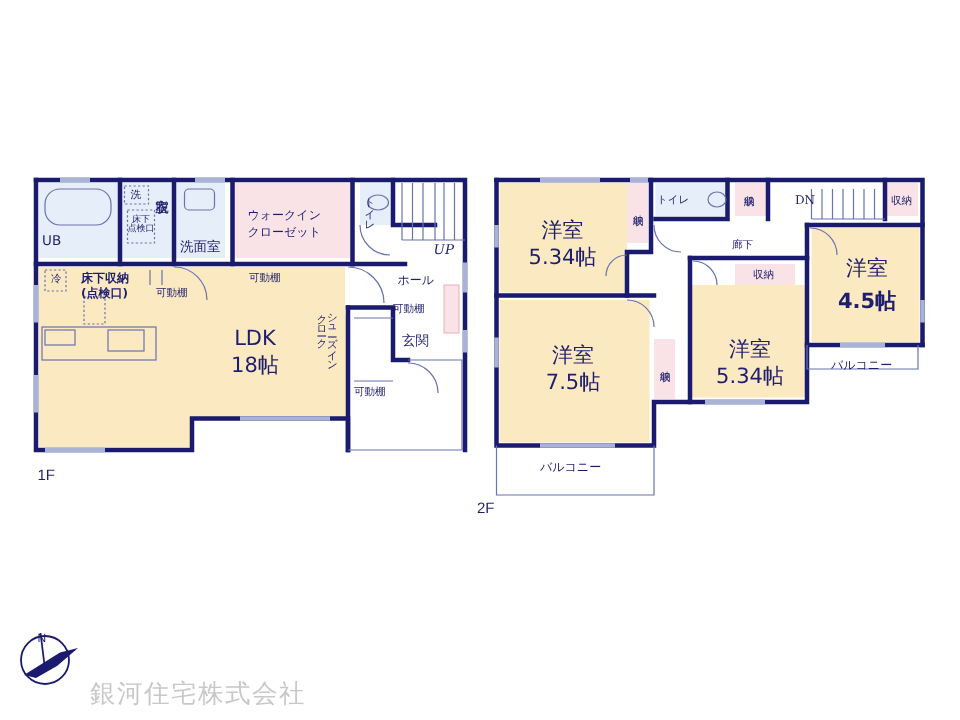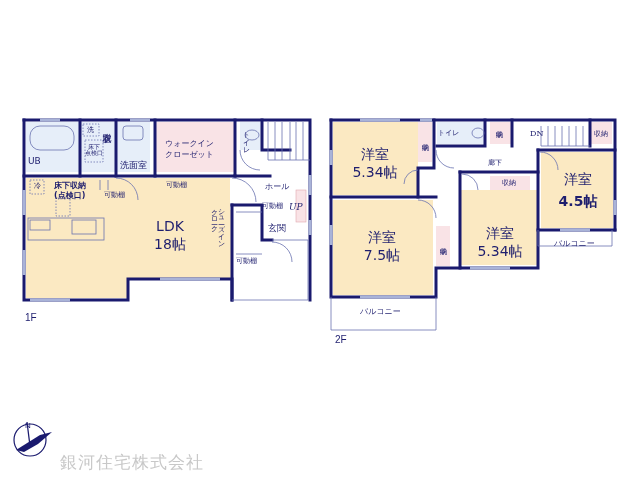--- a/index.html
+++ b/index.html
@@ -133,21 +133,21 @@
 
 <div class="lbl s9" style="left:28px;top:157px;">UB</div>
 <div class="lbl s7" style="left:87px;top:127px;">洗</div>
 <div class="lbl s9 vert" style="left:102px;top:126px;">脱衣室</div>
 <div class="lbl s6" style="left:85px;top:144px;width:18px;white-space:pre-line;text-align:center;">床下
 点検口</div>
 <div class="lbl s9" style="left:120px;top:161px;">洗面室</div>
 <div class="lbl s8" style="left:165px;top:138px;white-space:pre-line;line-height:11px;font-family:Liberation Serif, serif;">ウォークイン
 クローゼット</div>
 <div class="lbl s7 vert" style="left:242px;top:126px;">トイレ</div>
-<div class="lbl s9" style="left:289px;top:163px;font-style:italic;font-family:'DejaVu Serif',serif;margin-top:40px;">UP</div>
+<div class="lbl s9" style="left:289px;top:163px;font-style:italic;font-family:'DejaVu Serif',serif;">UP</div>
 <div class="lbl s8" style="left:265px;top:183px;">ホール</div>
 <div class="lbl s7" style="left:34px;top:183px;">冷</div>
 <div class="lbl s8" style="left:54px;top:181px;white-space:pre-line;line-height:10px;font-weight:bold;">床下収納
 (点検口)</div>
 <div class="lbl s7" style="left:104px;top:192px;">可動棚</div>
 <div class="lbl s7" style="left:166px;top:182px;">可動棚</div>
 <div class="lbl s7" style="left:262px;top:203px;">可動棚</div>
 <div class="lbl s7" style="left:236px;top:258px;">可動棚</div>
 <div class="lbl big" style="left:145px;top:217px;width:50px;">LDK</div>
 <div class="lbl big" style="left:145px;top:235px;width:50px;">18帖</div>
@@ -167,16 +167,16 @@
 <div class="lbl big" style="left:548px;top:170px;width:60px;">洋室</div>
 <div class="lbl big" style="left:548px;top:192px;width:60px;font-weight:bold;">4.5帖</div>
 <div class="lbl s7" style="left:502px;top:180px;">収納</div>
 <div class="lbl big" style="left:352px;top:228px;width:60px;">洋室</div>
 <div class="lbl big" style="left:352px;top:246px;width:60px;">7.5帖</div>
 <div class="lbl s7 vert" style="left:439px;top:242px;">収納</div>
 <div class="lbl big" style="left:470px;top:224px;width:60px;">洋室</div>
 <div class="lbl big" style="left:470px;top:242px;width:60px;">5.34帖</div>
 <div class="lbl s8" style="left:360px;top:308px;">バルコニー</div>
 <div class="lbl s8" style="left:554px;top:240px;">バルコニー</div>
-<div class="floorlbl" style="left:335px;top:334px;">2F</div>
+<div class="floorlbl" style="left:318px;top:334px;">2F</div>
 
 <div class="lbl s8" style="left:25px;top:422px;font-family:'Liberation Sans',sans-serif;">N</div>
 <div class="logo-text" style="left:60px;top:451px;">銀河住宅株式会社</div>
 
 </body></html>

